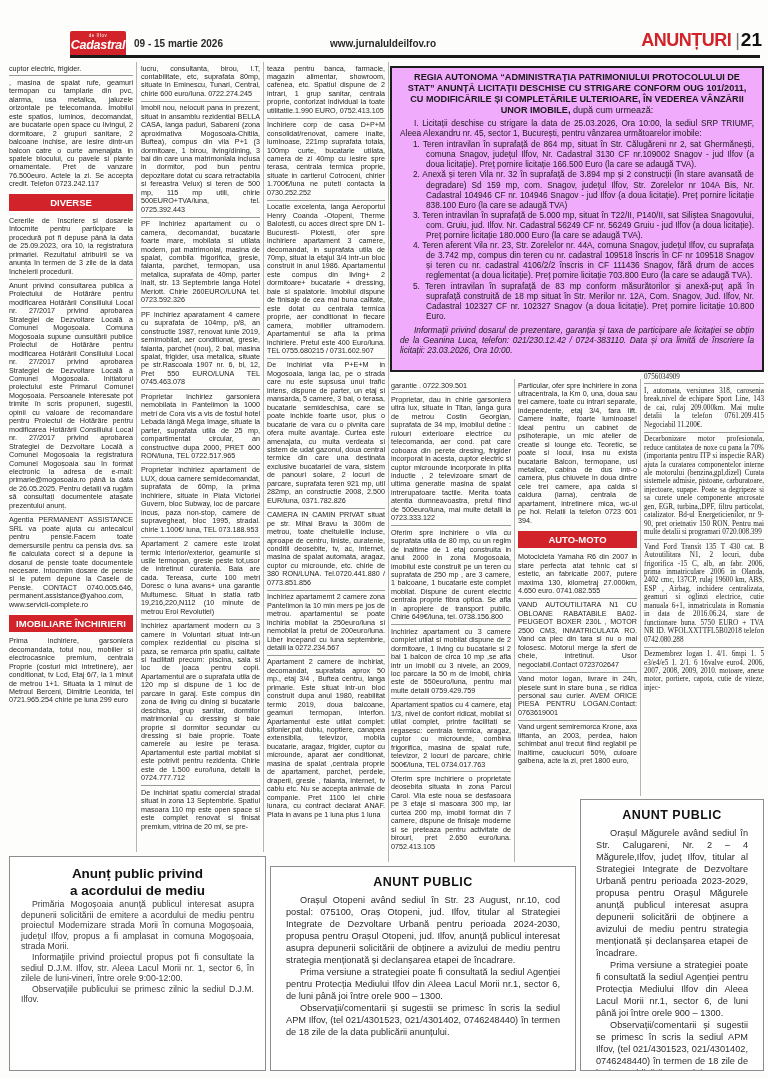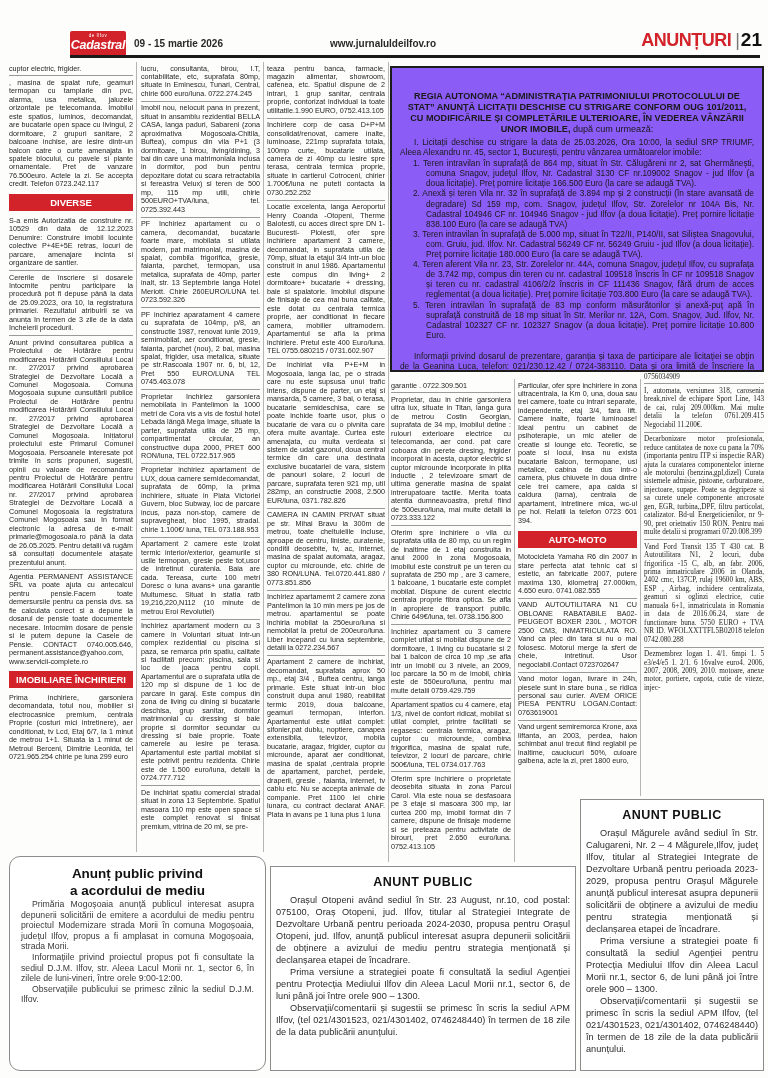--- a/index.html
+++ b/index.html
@@ -21,35 +21,35 @@
   .mast-rule { position:absolute; left:70px; top:55px; width:690px; height:2.5px; background:#1a1a1a; }
 
   
   .col { position:absolute; overflow:hidden; color:#252525; }
   .col .ad { font-size:7.2px; line-height:8.45px; text-align:justify; padding:2.5px 0 2.5px 0; }
   .col .ad + .ad, .col .ad-sep { border-top:0.8px solid #9a9a9a; }
   .sec-red { background:#d2232a; color:#fff; font-weight:bold; text-align:center; font-size:9.5px; line-height:13px; padding:2px 0; margin:3px 0; }
   .vline { position:absolute; width:1px; background:#b5b5b5; }
 
   
-  .regia { position:absolute; left:390px; top:66px; width:374px; height:306px; border:2px solid #1c1c1c; background:#8b5cf6; padding:23px 8px 4px 8px; overflow:hidden; color:#1a1a1a; }
+  .regia { position:absolute; left:390px; top:66px; width:374px; height:306px; border:2px solid #1c1c1c; background:#f0abfc; padding:4px 8px 4px 8px; overflow:hidden; color:#1a1a1a; }
   .regia-title { font-weight:bold; font-size:9.1px; line-height:11px; text-align:center; margin-bottom:2px; }
   .regia-title .tail { font-weight:normal; }
   .regia-body { font-size:8.3px; line-height:10.1px; text-align:justify; }
   .regia-intro { text-indent:14px; margin-bottom:1px; }
   .regia-item { margin-left:26px; text-indent:-13px; }
-  .regia-footer { text-indent:14px; margin-top:11px; }
+  .regia-footer { text-indent:14px; margin-top:4px;font-style:italic; }
 
   
   .notice { position:absolute; background:#fff; border:1px solid #8c8c8c; overflow:hidden; }
-  .mog { left:9px; top:856px; width:257px; height:215px; padding:9px 11px;border-radius:11px; }
+  .mog { left:9px; top:856px; width:257px; height:215px; padding:9px 11px; }
   .mog-title { text-align:center; font-weight:bold; font-size:13.5px; line-height:16.5px; color:#111; }
   .mog-org { text-align:center; font-weight:bold; font-size:15px; line-height:19px; color:#111; margin-bottom:5px; }
   .mog p.body { font-size:8.7px; line-height:10.6px; text-align:justify; text-indent:11px; color:#3a3a3a; }
-  .anunt { padding:8px 5px; }
+  .anunt { padding:8px 15px; }
   .oto { left:270px; top:866px; width:306px; height:205px; }
   .mag { left:580px; top:799px; width:184px; height:272px; }
   .anunt-title { text-align:center; font-weight:bold; font-size:12.5px; letter-spacing:0.5px; color:#111; margin-bottom:5px; }
   .anunt p.body { font-size:9.2px; line-height:12px; text-align:justify; text-indent:14px; color:#2c2c2c; }
 </style>
 </head>
 <body>
 
 <div class="page">
 
@@ -72,21 +72,20 @@
   <div class="vline" style="left:514px; top:379px; height:483px;"></div>
   <div class="vline" style="left:640px; top:379px; height:417px;"></div>
 
   <div class="col" style="left:9px; top:62px; width:124px; height:790px;">
     <div>
         <p class="ad">cuptor electric, frigider.</p>
         <p class="ad">, masina de spalat rufe, geamuri termopan cu tamplarie din pvc, alarma, usa metalica, jaluzele orizontale pe telecomanda. Imobilul este spatios, luminos, decomandat, are bucatarie open space cu livingul, 2 dormitoare, 2 grupuri sanitare, 2 balcoane inchise, are iesire dintr-un balcon catre o curte amenajata in spatele blocului, cu pavele si plante ornamentale. Pret de vanzare 76.500euro. Actele la zi. Se accepta credit. Telefon 0723.242.117</p>
       </div>
     <div class="sec-red">DIVERSE</div>
     <div>
-        <p class="ad">S-a emis Autorizatia de construire nr. 10529 din data de 12.12.2023 Denumire: Construire imobil locuinte colective P+4E+5E retras, locuri de parcare, amenajare incinta si organizare de santier.</p>
         <p class="ad">Cererile de înscriere și dosarele întocmite pentru participare la procedură pot fi depuse până la data de 25.09.2023, ora 10, la registratura primariei. Rezultatul atribuirii se va anunța în termen de 3 zile de la data încheierii procedurii.</p>
         <p class="ad">Anunt privind consultarea publica a Proiectului de Hotărâre pentru modificarea Hotărârii Consiliului Local nr. 27/2017 privind aprobarea Strategiei de Dezvoltare Locală a Comunei Mogoșoaia. Comuna Mogoșoaia supune cunsultării publice Proiectul de Hotărâre pentru modificarea Hotărârii Consiliului Local nr. 27/2017 privind aprobarea Strategiei de Dezvoltare Locală a Comunei Mogoșoaia. Inițiatorul proiectului este Primarul Comunei Mogoșoaia. Persoanele interesate pot trimite în scris propuneri, sugestii, opinii cu valoare de recomandare pentru Proiectul de Hotărâre pentru modificarea Hotărârii Consiliului Local nr. 27/2017 privind aprobarea Strategiei de Dezvoltare Locală a Comunei Mogoșoaia la registratura Comunei Mogoșoaia sau în format electronic la adresa de e-mail: primarie@mogosoaia.ro până la data de 26.05.2025. Pentru detalii vă rugăm să consultați documentele atașate prezentului anunț.</p>
         <p class="ad">Agentia PERMANENT ASSISTANCE SRL va poate ajuta cu antecalcul pentru pensie.Facem toate demersursile pentru ca pensia dvs. sa fie calculata corect si a depune la dosarul de pensie toate documentele necesare. Intocmim dosare de pensie si le putem depune la Casele de Pensie. CONTACT 0740.005.646, permanent.assistance@yahoo.com, www.servicii-complete.ro</p>
       </div>
     <div class="sec-red" style="white-space:pre-line;">IMOBILIARE ÎNCHIRIERI</div>
     <div>
         <p class="ad">Prima inchiriere, garsoniera decomandata, totul nou, mobilier si electrocasnice premium, centrala Proprie (costuri mici intretinere), aer conditionat, tv Lcd, Etaj 6/7, la 1 minut de metrou 1+1. Situata la 1 minut de Metroul Berceni, Dimitrie Leonida, tel 0721.965.254 chirie pe luna 299 euro</p>
       </div>
   </div>
 

